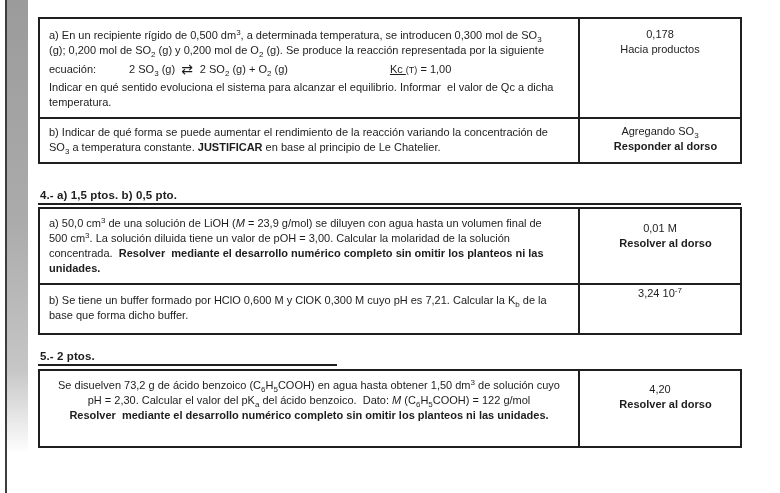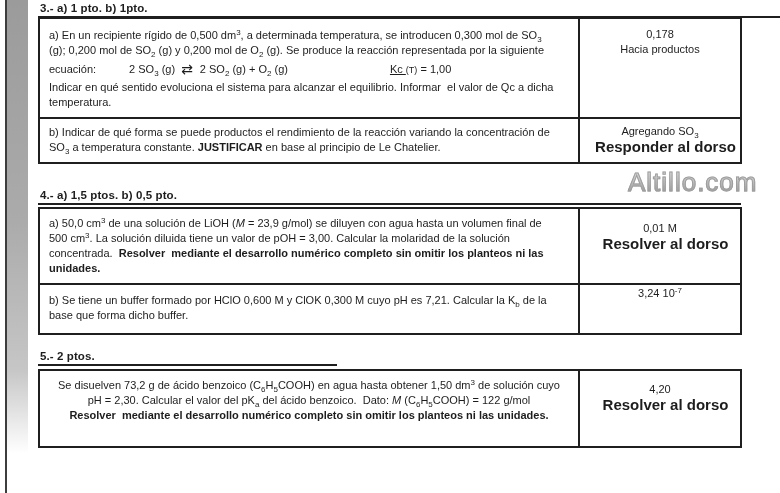--- a/index.html
+++ b/index.html
@@ -15,21 +15,21 @@
   .qhead{position:absolute;left:38px;font-weight:bold;font-size:11.5px;line-height:12px;
     padding:0 0 2px 2px;border-bottom:2px solid #1f1f1f;letter-spacing:.1px;}
   
   .qtable{position:absolute;left:38px;width:702px;border-collapse:collapse;table-layout:fixed;background:#fff;}
   .qtable td{border:2px solid #1f1f1f;vertical-align:top;box-sizing:border-box;}
   td.body{width:540px;padding:9px 9px 0 9px;}
   td.answer{width:162px;text-align:center;padding:8px 4px 0 4px;}
   .para{line-height:15px;white-space:nowrap;}
   td.answer .para{white-space:normal;line-height:15px;}
   .para .b,.b{font-weight:bold;}
-  td.answer .b{font-size:15px;padding-left:11px;}
+  td.answer .b{font-size:11px;padding-left:11px;}
   .para .i,.i{font-style:italic;}
   .sm{font-size:9px;}
   sub,sup{font-size:8px;line-height:0;vertical-align:baseline;position:relative;}
   sub{top:3px;}
   sup{top:-4px;}
   .eq{margin:3px 0 2px 0;}
   .gap-a{margin-left:33px;}
   .gap-b{margin-left:7px;}
   .arrow{margin-left:6px;font-size:14px;position:relative;top:1px;}
   .gap-c{margin-left:102px;text-decoration:underline;}
@@ -42,50 +42,48 @@
   }
 </style>
 </head>
 <body>
 
 <div class="page">
 
   <div class="spine-line"></div>
   <div class="spine-shadow"></div>
 
-  <div class="qhead" style="top:2px;width:740px;">3.- a) 1 pto. b) 1pto.</div>
   <table class="qtable" style="top:17px;">
     <tbody>
         <tr>
       <td class="body" style="height:100px;">
             <div class="para"><span>a) En un recipiente rígido de 0,500 dm</span><sup>3</sup><span>, a determinada temperatura, se introducen 0,300 mol de SO</span><sub>3</sub></div>
             <div class="para"><span>(g); 0,200 mol de SO</span><sub>2</sub><span> (g) y 0,200 mol de O</span><sub>2</sub><span> (g). Se produce la reacción representada por la siguiente</span></div>
             <div class="para eq"><span>ecuación:</span><span class="gap-a">2 SO</span><sub>3</sub><span> (g)</span><span class="arrow">⇄</span><span class="gap-b">2 SO</span><sub>2</sub><span> (g) + O</span><sub>2</sub><span> (g)</span><span class="gap-c">Kc </span><span class="sm">(T)</span><span> = 1,00</span></div>
             <div class="para"><span>Indicar en qué sentido evoluciona el sistema para alcanzar el equilibrio. Informar &nbsp;el valor de Qc a dicha</span></div>
             <div class="para"><span>temperatura.</span></div>
           </td>
       <td class="answer">
             <div class="para"><span>0,178</span></div>
             <div class="para"><span>Hacia productos</span></div>
           </td>
     </tr>
     <tr>
       <td class="body" style="height:45px;padding-top:6px;">
-            <div class="para"><span>b) Indicar de qué forma se puede productos el rendimiento de la reacción variando la concentración de</span></div>
+            <div class="para"><span>b) Indicar de qué forma se puede aumentar el rendimiento de la reacción variando la concentración de</span></div>
             <div class="para"><span>SO</span><sub>3</sub><span> a temperatura constante. </span><span class="b">JUSTIFICAR</span><span> en base al principio de Le Chatelier.</span></div>
           </td>
       <td class="answer" style="padding-top:5px;">
             <div class="para"><span>Agregando SO</span><sub>3</sub></div>
             <div class="para"><span class="b">Responder al dorso</span></div>
           </td>
     </tr>
   </tbody>
     </table>
 
-  <div class="watermark">Altillo.com</div>
 
   <div class="qhead" style="top:189px;width:701px;">4.- a) 1,5 ptos. b) 0,5 pto.</div>
   <table class="qtable" style="top:207px;">
     <tbody>
         <tr>
       <td class="body" style="height:76px;padding-top:7px;">
             <div class="para"><span>a) 50,0 cm</span><sup>3</sup><span> de una solución de LiOH (</span><span class="i">M</span><span> = 23,9 g/mol) se diluyen con agua hasta un volumen final de</span></div>
             <div class="para"><span>500 cm</span><sup>3</sup><span>. La solución diluida tiene un valor de pOH = 3,00. Calcular la molaridad de la solución</span></div>
             <div class="para"><span>concentrada. &nbsp;</span><span class="b">Resolver &nbsp;mediante el desarrollo numérico completo sin omitir los planteos ni las</span></div>
             <div class="para"><span class="b">unidades.</span></div>

